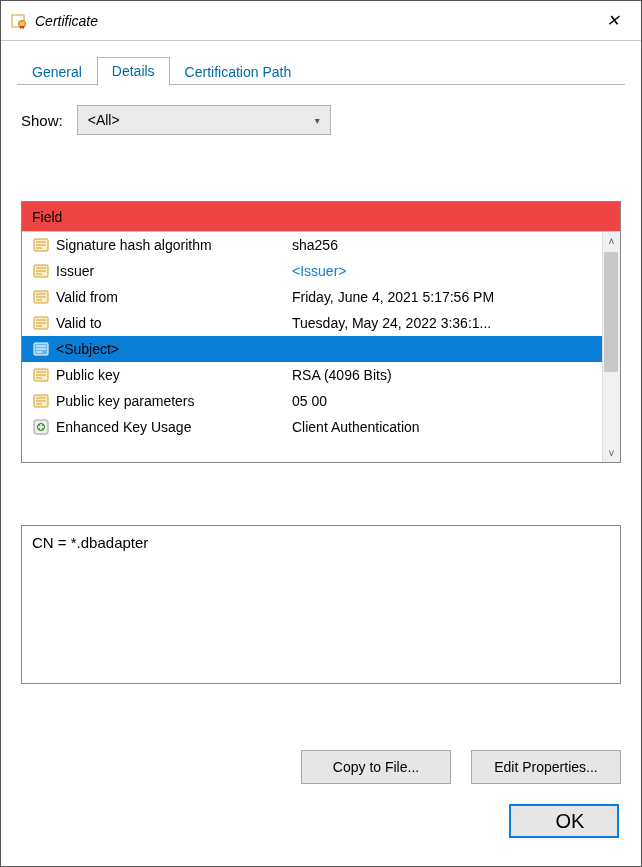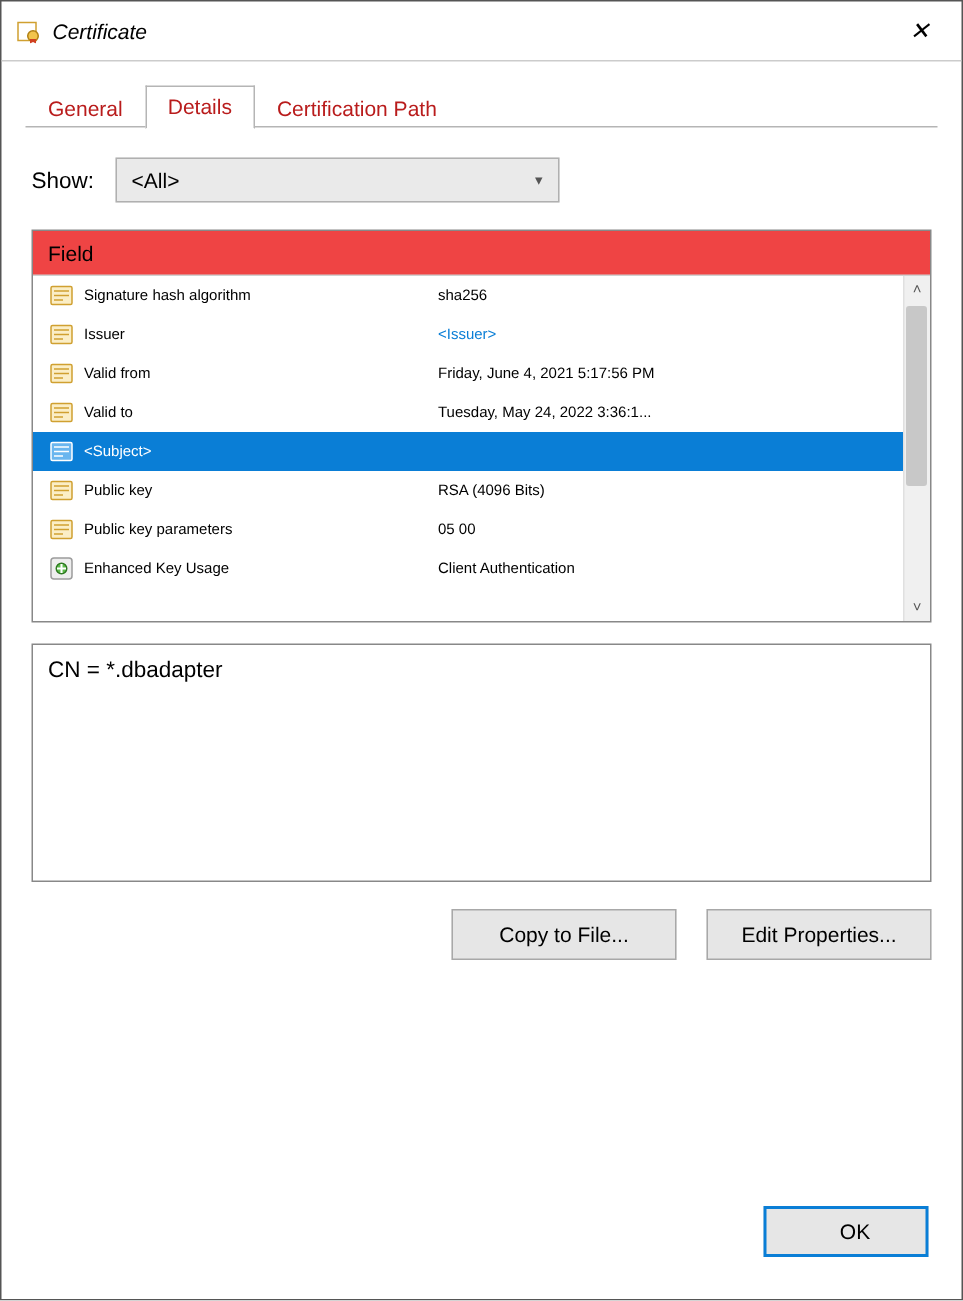--- a/index.html
+++ b/index.html
@@ -62,45 +62,46 @@
     border-bottom:1px solid #b5b5b5;
   }
   .tab {
     padding: 5px 14px 6px 14px;
     border: 1px solid transparent;
     border-bottom: none;
     font-size: 14px;
     position: relative;
     top: 1px;
     cursor: pointer;
-    color:#b91c1c;
+    color:#0369a1;
   }
   .tab.active {
     border-color: #b5b5b5;
     background: #fff;
     z-index: 2;
     top: 1px;
     border-bottom: 1px solid #fff;
   }
   .tab-panel {
     border: none;
     padding-top: 10px;
     flex: 1;
     display: flex;
     flex-direction: column;
+    gap: 48px;
   }
   .show-row {
     display: flex;
     align-items: center;
     gap: 14px;
     padding: 10px 4px 18px 4px;
   }
   .show-label { font-size: 15px; }
   .dropdown {
-    width: 296px;
+    width: 254px;
     height: 30px;
     border: 1px solid #b0b0b0;
     background: #eaeaea;
     display: flex;
     align-items: center;
     justify-content: space-between;
     padding: 0 10px;
     font-size: 14px;
     cursor: pointer;
   }
@@ -144,37 +145,37 @@
   }
   .scroll-thumb{
     position:absolute; right:2px; width:14px;
     top:20px; height:120px;
     background:#c8c8c8; border-radius:2px;
   }
   .row {
     display: flex;
     align-items: center;
     height: 26px;
-    font-size: 10px;
+    font-size: 14px;
     padding-right: 20px;
     cursor: pointer;
   }
   .row .ficon {
     width: 22px; height:18px;
     margin: 0 4px 0 8px;
     display:inline-flex; align-items:center; justify-content:center;
   }
   .row .flabel { width: 236px; white-space:nowrap; overflow:hidden; text-overflow:ellipsis;}
   .row .fvalue { flex:1; white-space:nowrap; overflow:hidden; text-overflow:ellipsis;}
   .row.link .fvalue { color:#0a7ed6; }
   .row.selected {
     background: #0a7ed6;
     color: #fff;
   }
-  .row.selected .fvalue{ color:#ffffff; }
+  .row.selected .fvalue{ color:#000000; }
   .detail-box {
     margin: 14px 4px 0 4px;
     border: 1px solid #888;
     height: 159px;
     padding: 8px 10px;
     font-size: 15px;
     overflow:auto;
     white-space: pre-wrap;
   }
   .button-row {
@@ -198,21 +199,21 @@
     display: flex;
     justify-content: flex-end;
     align-items: center;
     padding: 0 22px 10px 0;
   }
   .ok-btn {
     height: 34px;
     min-width: 110px;
     border: 2px solid #0a7ed6;
     background: #e6e6e6;
-    font-size: 14px;
+    font-size: 20px;
     cursor: pointer;
     display:flex; align-items:center; justify-content:center;padding-left:12px;
   }
   svg { display:block; }
 </style>
 </head>
 <body>
 
 <div class="window">
 

